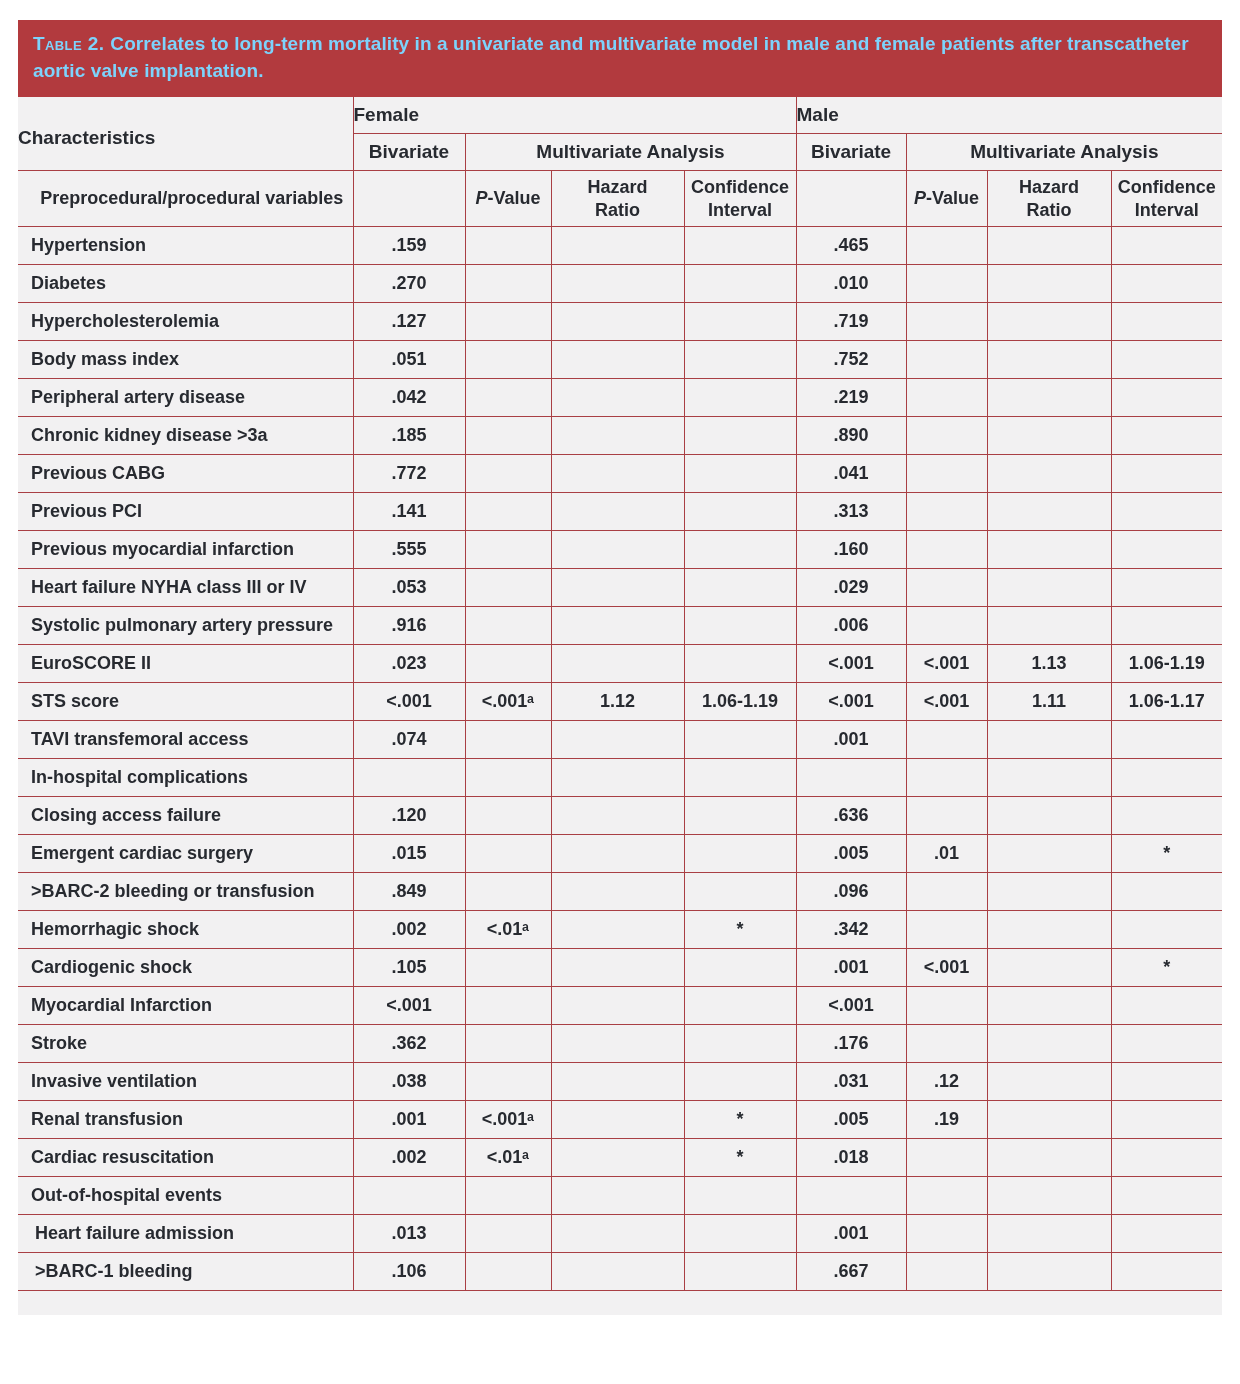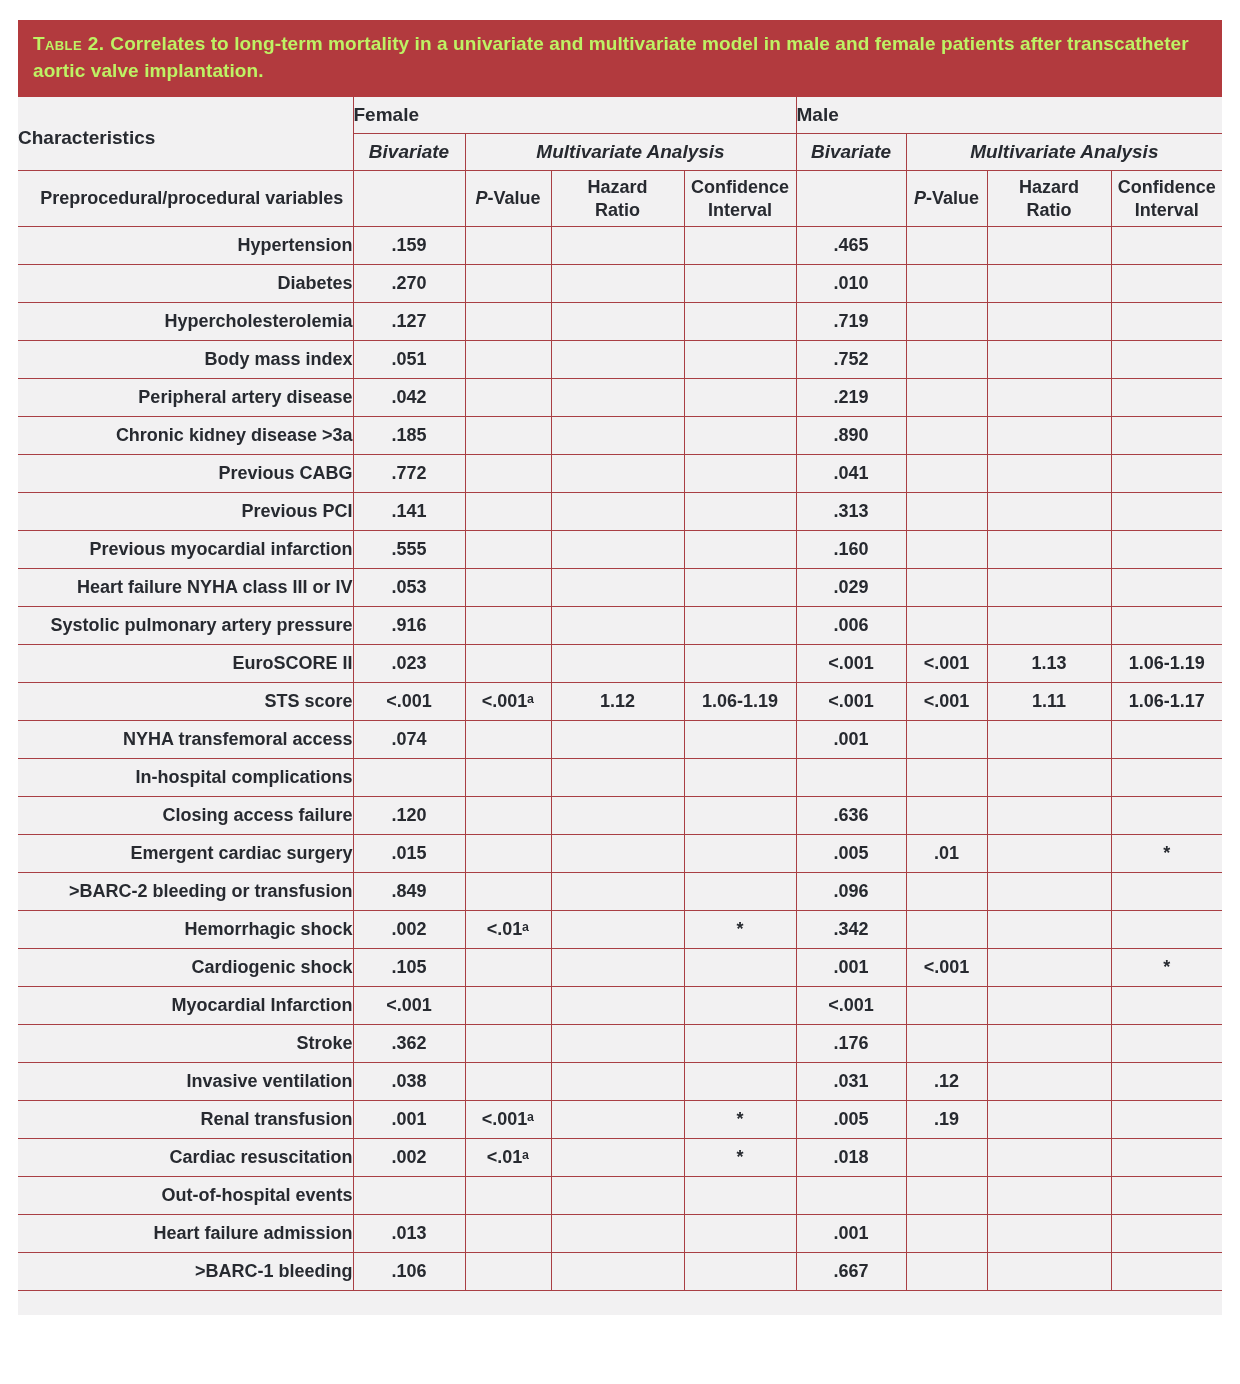--- a/index.html
+++ b/index.html
@@ -9,42 +9,42 @@
     --ink:#272a30;
   }
   *{box-sizing:border-box;}
   html,body{margin:0;padding:0;}
   body{
     width:1240px;height:1384px;background:#ffffff;
     font-family:"Liberation Sans", sans-serif;color:var(--ink);
   }
   .table-card{margin:20px 18px 0 18px;}
   .title-band{
-    background:var(--red);color:#bef264;
+    background:var(--red);color:#7dd3fc;
     font-size:19px;font-weight:700;line-height:1.42;
     padding:11px 15px 12px 15px;letter-spacing:0.1px;
   }
   .title-label{font-variant:small-caps;margin-right:6px;letter-spacing:0.4px;}
   table{
     width:1204px;border-collapse:collapse;table-layout:fixed;
     background:var(--bg);
   }
   th,td{
     padding:0;font-weight:700;border-bottom:1px solid var(--line);
     overflow:hidden;
   }
   .bl{border-left:1px solid var(--line);}
   thead tr.r1 th{height:37px;font-size:19px;text-align:left;vertical-align:middle;}
-  thead tr.r2 th{height:37px;font-size:19px;vertical-align:middle;font-style:italic;}
+  thead tr.r2 th{height:37px;font-size:19px;vertical-align:middle;}
   thead tr.r3 th{height:56px;font-size:18px;text-align:center;vertical-align:middle;line-height:1.3;white-space:pre-line;}
   th.char-head{vertical-align:top;padding-top:9px;font-size:19px;}
   th.section-head{text-align:left;padding-left:13px;font-size:18px;white-space:normal;}
   .pv-text::first-letter{font-style:italic;}
   tbody td{height:38px;font-size:18px;vertical-align:middle;}
-  tbody td.label{text-align:right;padding-left:13px;}
+  tbody td.label{text-align:left;padding-left:13px;}
   tbody td.label.indent{padding-left:17px;}
   tbody td.val{text-align:center;}
   tbody td + td{border-left:1px solid var(--line);}
   .footnotes{
     background:var(--bg);width:1204px;
     padding:9px 14px 15px 14px;
     font-size:17px;font-weight:700;line-height:1.5;
   }
   .footnotes .fline{margin:0;}
 </style>
@@ -235,21 +235,21 @@
     <td class="val">&lt;.001</td>
     <td class="val">&lt;.001ᵃ</td>
     <td class="val">1.12</td>
     <td class="val">1.06-1.19</td>
     <td class="val">&lt;.001</td>
     <td class="val">&lt;.001</td>
     <td class="val">1.11</td>
     <td class="val">1.06-1.17</td>
   </tr>
         <tr>
-    <td class="label">NYHA transfemoral access</td>
+    <td class="label">TAVI transfemoral access</td>
     <td class="val">.074</td>
     <td class="val"></td>
     <td class="val"></td>
     <td class="val"></td>
     <td class="val">.001</td>
     <td class="val"></td>
     <td class="val"></td>
     <td class="val"></td>
   </tr>
         <tr>

